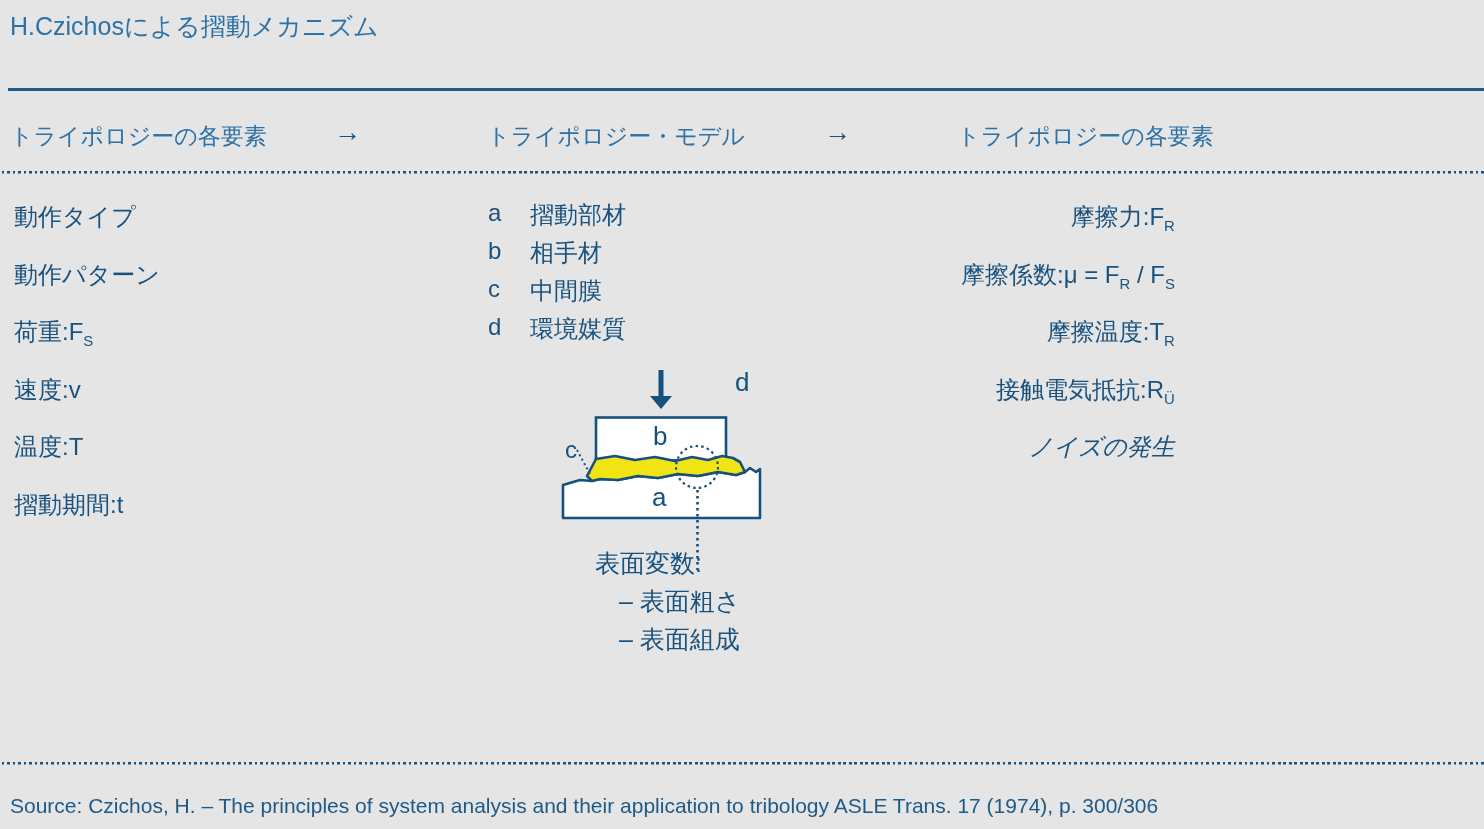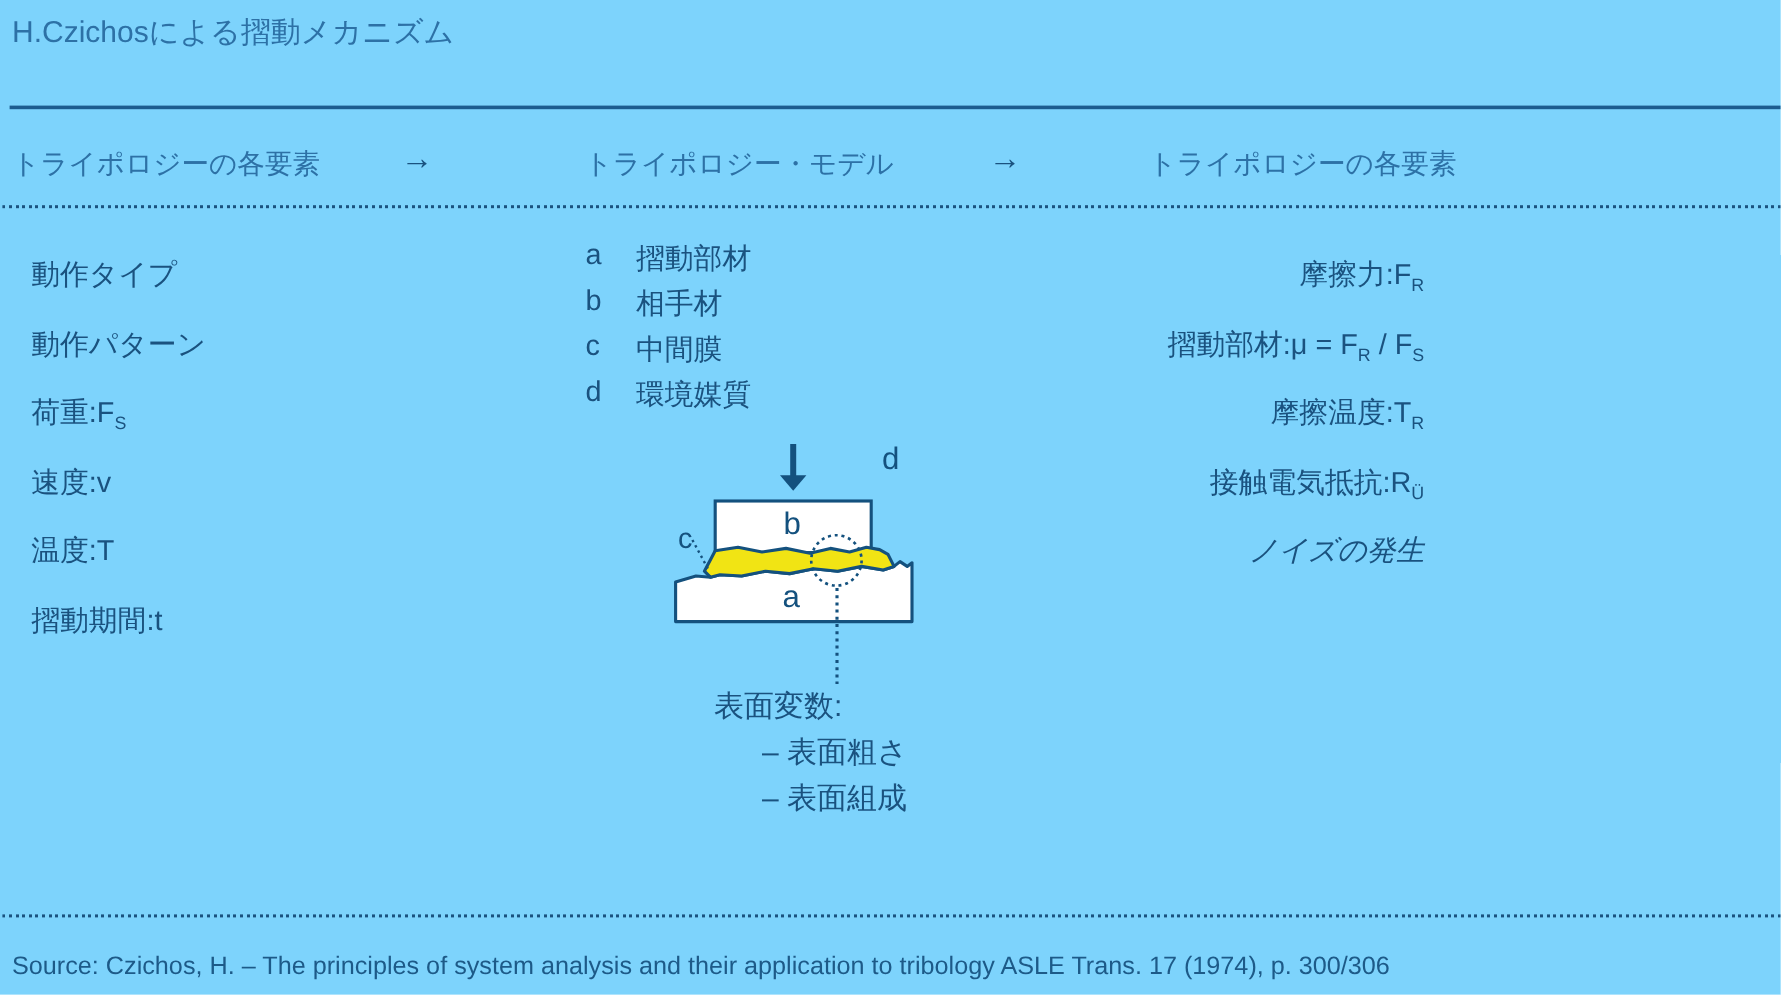--- a/index.html
+++ b/index.html
@@ -1,17 +1,17 @@
 <!DOCTYPE html>
 <html><head>
 <meta charset="utf-8">
 <style>
   html,body{margin:0;padding:0;background:#ffffff;}
   .page{
-    position:relative; width:1484px; height:829px; background:#7dd3fc;
+    position:relative; width:1484px; height:829px; background:#e5e5e5;
     font-family:"Liberation Sans","DejaVu Sans",sans-serif;
     color:#1a527f; overflow:hidden;
   }
   .title{
     position:absolute; left:10px; top:10px; margin:0;
     font-size:25px; font-weight:400; color:#2d71a6;
   }
   .rule-solid{
     position:absolute; left:8px; right:0; top:88px; height:3px; background:#1c5c8f;
   }
@@ -19,37 +19,37 @@
     position:absolute; left:2px; right:0; height:3px;
     background-image:repeating-linear-gradient(to right,#1a527f 0 2.5px,transparent 2.5px 5.5px);
     background-size:auto 2.5px; background-repeat:repeat-x;
   }
   .rule-dotted.top{top:171px;}
   .rule-dotted.bottom{top:762px;}
   .hdr{position:absolute; top:121px; font-size:23px; color:#2d71a6; white-space:nowrap;}
   .hdr.h1{left:10px;text-align:center;} .hdr.h2{left:487px;} .hdr.h3{left:957px;}
   .flow-arrow{position:absolute; top:117px; font-size:27px; color:#1a527f;}
   .flow-arrow.a1{left:334px;} .flow-arrow.a2{left:824px;}
-  ul.col{list-style:none; margin:16px; padding:0; position:absolute; font-size:24px;}
+  ul.col{list-style:none; margin:4px; padding:0; position:absolute; font-size:24px;}
   .left-col{left:10px; top:197px;}
   .right-col{left:957px; top:197px;text-align:right;}
   ul.col li{height:57.5px; white-space:nowrap;}
   ul.col li.italic{font-style:italic;}
   sub{font-size:0.62em; line-height:0;}
   .legend{position:absolute; left:488px; top:199px; list-style:none; margin:0; padding:0; font-size:24px;}
   .legend li{height:38px; display:flex; align-items:flex-start;}
   .legend .key{width:42px;}
   .diagram{position:absolute; left:540px; top:355px;}
   .dlabel{position:absolute; font-size:26px; color:#14517e; white-space:nowrap;}
   .dlabel.lb{left:653px; top:421px;}
   .dlabel.la{left:652px; top:482px;}
   .dlabel.lc{left:565px; top:436px; font-size:24px;}
   .dlabel.ld{left:735px; top:367px;}
-  .surface{position:absolute; left:595px; top:570px; font-size:25px; line-height:38px; white-space:nowrap;}
-  .surface .ind{margin-left:40px;}
+  .surface{position:absolute; left:595px; top:544px; font-size:25px; line-height:38px; white-space:nowrap;}
+  .surface .ind{margin-left:24px;}
   .source{position:absolute; left:10px; top:794px; font-size:21px; color:#1d5a88; white-space:nowrap;}
 </style>
 </head>
 <body>
 
 <div class="page">
 
   <h1 class="title">H.Czichosによる摺動メカニズム</h1>
   <div class="rule-solid"></div>
 
@@ -113,21 +113,21 @@
   <span class="dlabel ld">d</span>
 
   <div class="surface">
     <div>表面変数:</div>
     <div class="ind">– 表面粗さ</div>
     <div class="ind">– 表面組成</div>
   </div>
 
   <ul class="col right-col">
     <li><span>摩擦力:F</span><sub>R</sub></li>
-    <li><span>摺動部材:μ = F</span><sub>R</sub><span> / F</span><sub>S</sub></li>
+    <li><span>摩擦係数:μ = F</span><sub>R</sub><span> / F</span><sub>S</sub></li>
     <li><span>摩擦温度:T</span><sub>R</sub></li>
     <li><span>接触電気抵抗:R</span><sub>Ü</sub></li>
     <li class="italic"><span>ノイズの発生</span></li>
   </ul>
 
   <div class="rule-dotted bottom"></div>
   <div class="source">Source: Czichos, H. – The principles of system analysis and their application to tribology ASLE Trans. 17 (1974), p. 300/306</div>
 
 </div>
 

